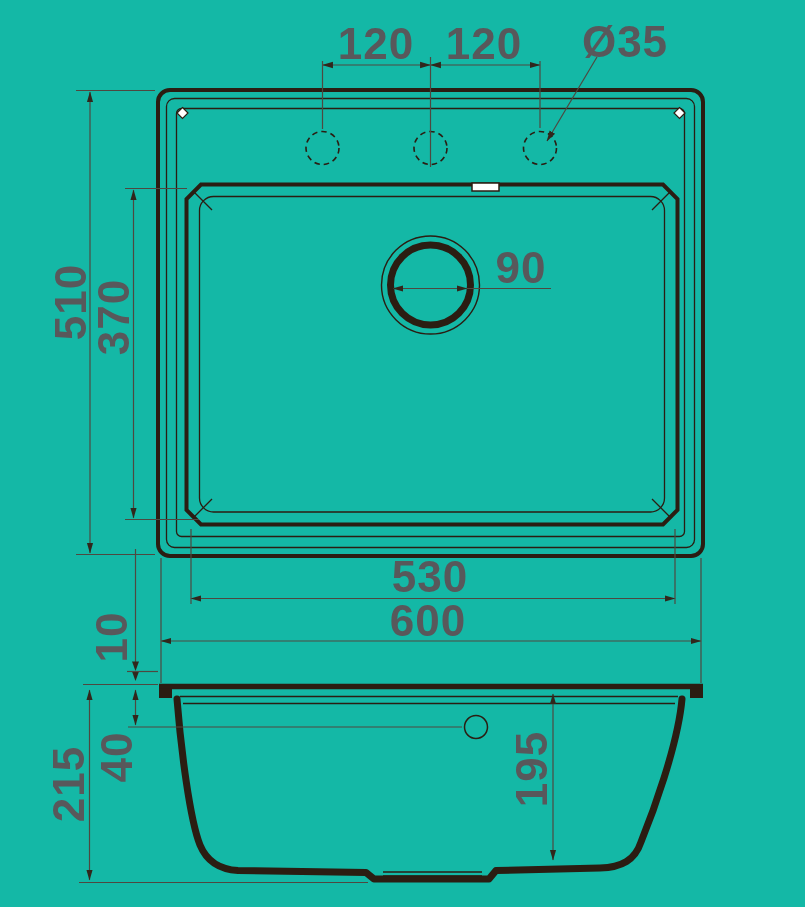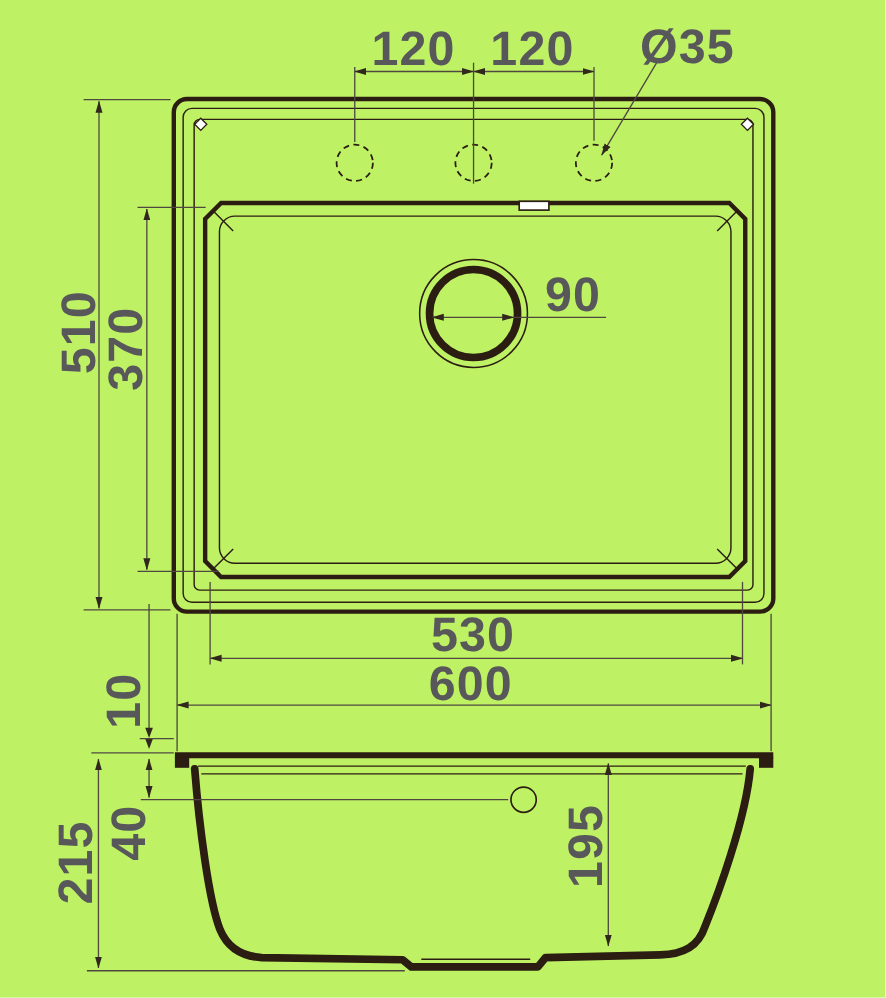--- a/index.html
+++ b/index.html
@@ -1,16 +1,16 @@
 <!DOCTYPE html>
 <html><head>
 <meta charset="utf-8">
 <style>
   html,body { margin:0; padding:0; background:#ffffff; }
-  .stage { width:805px; height:907px; position:relative; background:#bef264; }
+  .stage { width:805px; height:907px; position:relative; background:#14b8a6; }
   svg { display:block; }
   .outline  { stroke:#2b1d12; fill:none; }
   .thick    { stroke-width:4; }
   .thin     { stroke-width:1.3; }
   .wall     { stroke:#2b1d12; stroke-width:7; fill:none; stroke-linejoin:round; stroke-linecap:round; }
   .flange   { stroke:#2b1d12; stroke-width:5.5; }
   .darkfill { fill:#2b1d12; stroke:none; }
   .dim      { stroke:#4e4840; stroke-width:1.2; fill:none; }
   .arrowfill{ fill:#31271c; stroke:none; }
   .dashcirc { stroke:#2b1d12; stroke-width:1.6; fill:none; stroke-dasharray:5.5 4; }

